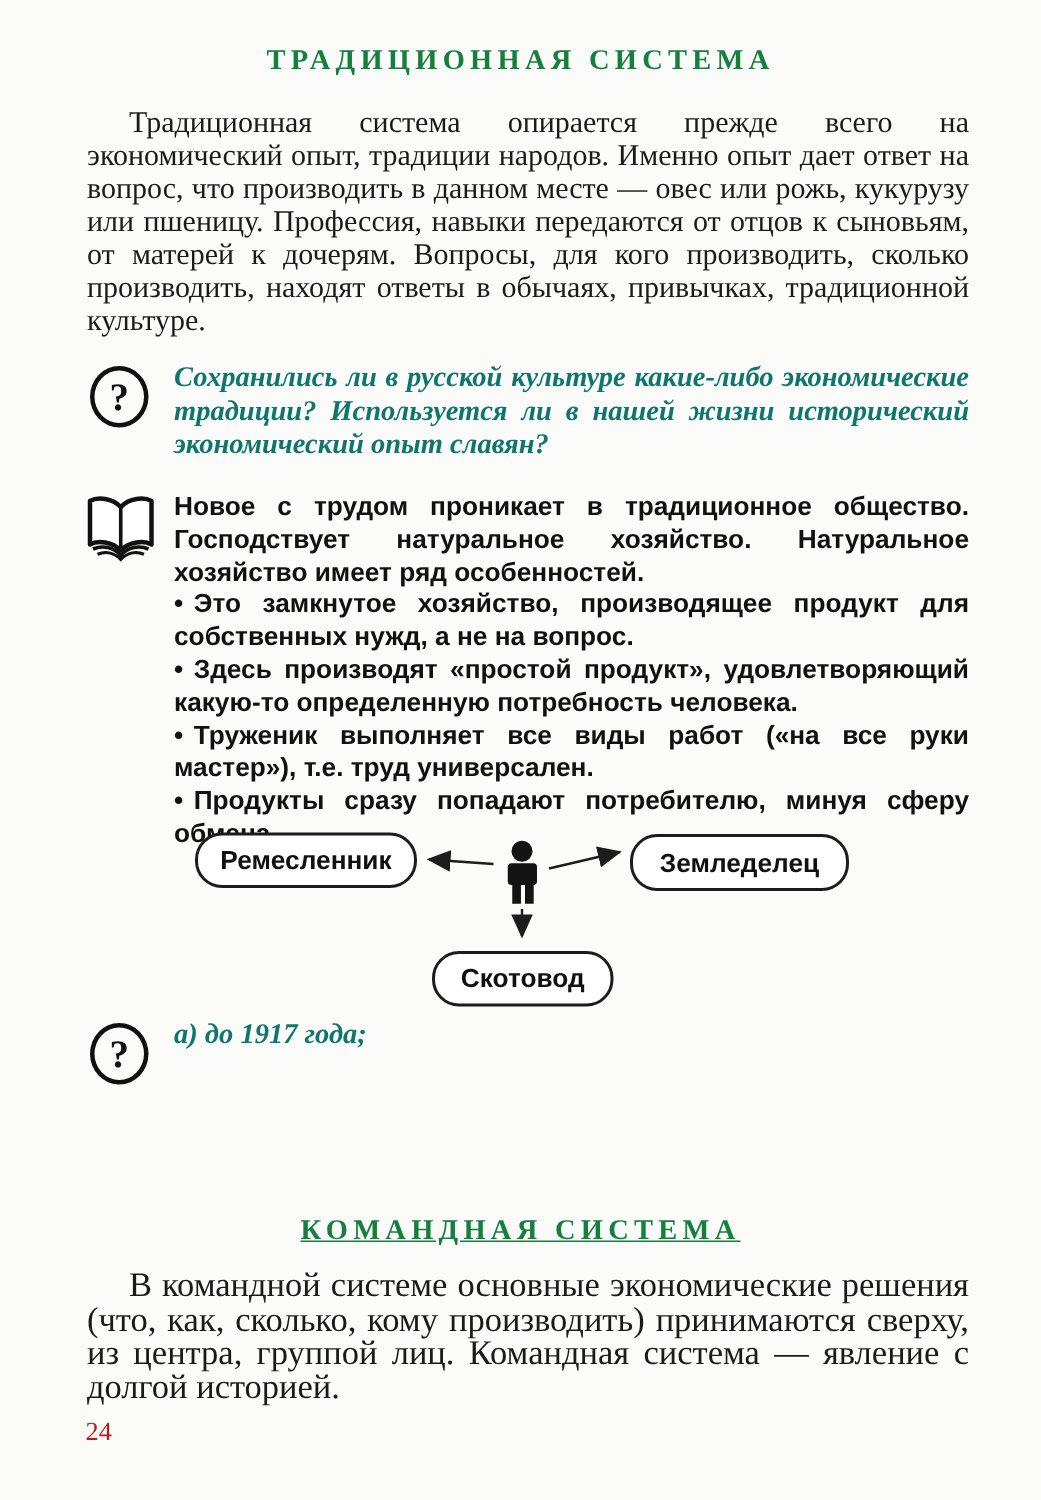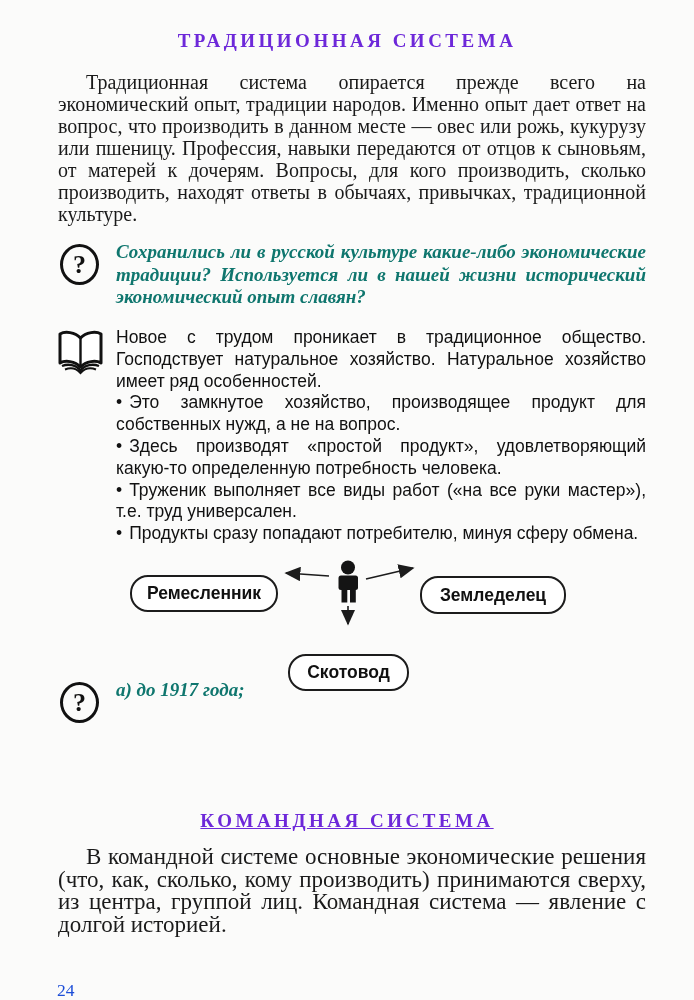--- a/index.html
+++ b/index.html
@@ -11,21 +11,21 @@
     position:relative;
     overflow:hidden;
   }
   .abs{position:absolute;}
 
   
   .section-title{
     left:0;right:0;text-align:center;
     font-family:"Liberation Serif", serif;
     font-weight:bold;font-size:19px;letter-spacing:3.5px;
-    color:#6d28d9;
+    color:#15803d;
   }
 
   
   .body-par{
     left:58px;width:588px;
     font-size:20px;line-height:22px;
     text-align:justify;text-indent:28px;
     color:#1a1a1a;
   }
 
@@ -50,38 +50,38 @@
   }
   .q-item{text-align:left;}
 
   .book-icon{position:absolute;left:0;top:1px;width:49px;height:47px;}
 
   .reading-text{
     font-family:"Liberation Sans", sans-serif;
     font-size:17.5px;line-height:21.8px;
     text-align:justify;color:#111;
   }
-  .reading-text p{margin:0;}
+  .reading-text p{margin:0;font-weight:bold;}
   .bullet .b{margin-right:7px;}
 
   
   #diagram{left:0;top:545px;width:694px;height:132px;}
   .pill{
     position:absolute;
     border:2px solid #1c1c1c;border-radius:18px;
     background:#fff;
     display:flex;align-items:center;justify-content:center;
     font-family:"Liberation Sans", sans-serif;
-    font-weight:bold;font-size:17.5px;color:#111;margin-top:20px;
+    font-weight:bold;font-size:17.5px;color:#111;
   }
   #diagram svg{position:absolute;left:0;top:0;}
 
   #page-number{
-    left:57px;top:980px;
-    font-size:17.5px;color:#1d4ed8;
+    left:57px;top:944px;
+    font-size:17.5px;color:#b91c1c;
     font-family:"Liberation Serif", serif;
   }
 </style>
 </head>
 <body>
 
 <h1 class="abs section-title" style="top:30px;margin:0;">ТРАДИЦИОННАЯ СИСТЕМА</h1>
 
 <div class="abs body-par" style="top:71px;">Традиционная система опирается прежде всего на экономический опыт, традиции народов. Именно опыт дает ответ на вопрос, что производить в данном месте — овес или рожь, кукурузу или пшеницу. Профессия, навыки передаются от отцов к сыновьям, от матерей к дочерям. Вопросы, для кого производить, сколько производить, находят ответы в обычаях, привычках, традиционной культуре.</div>
 

